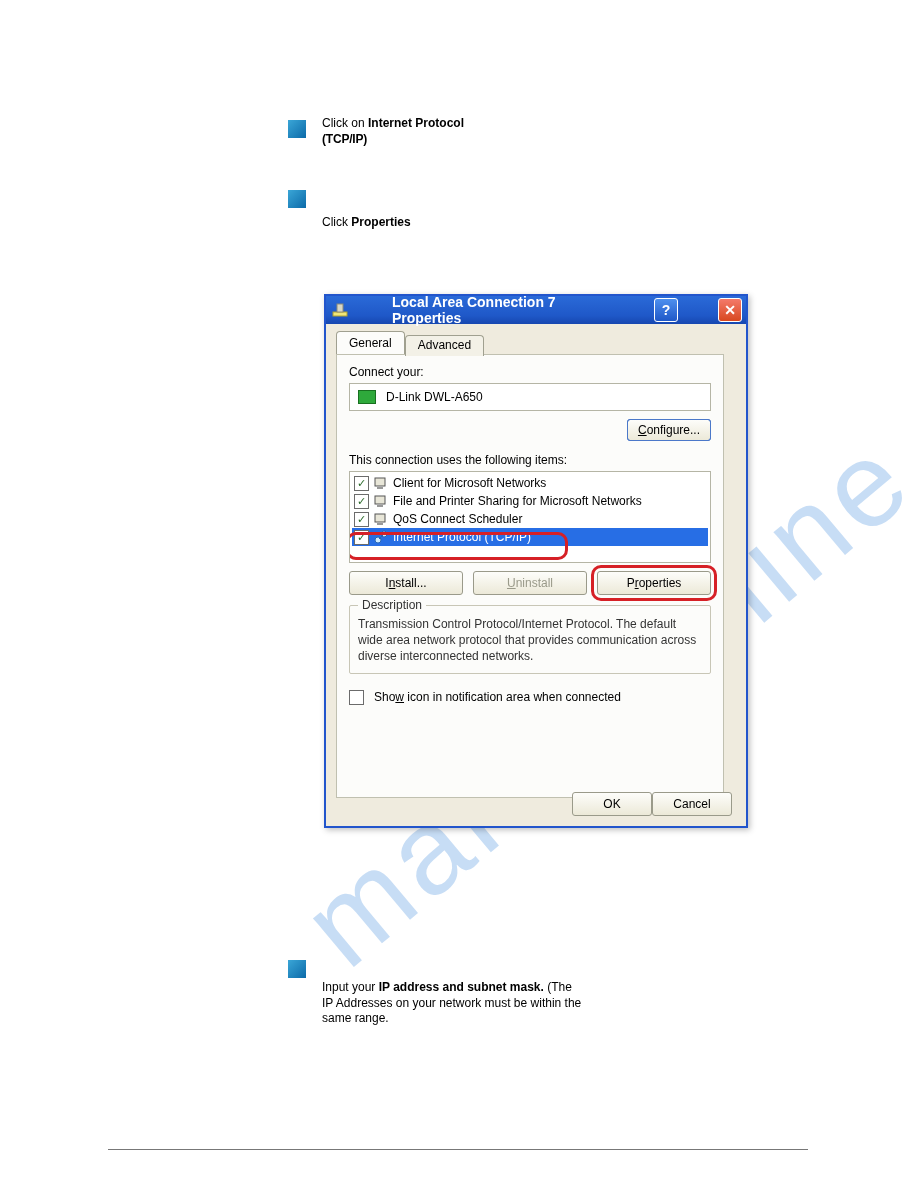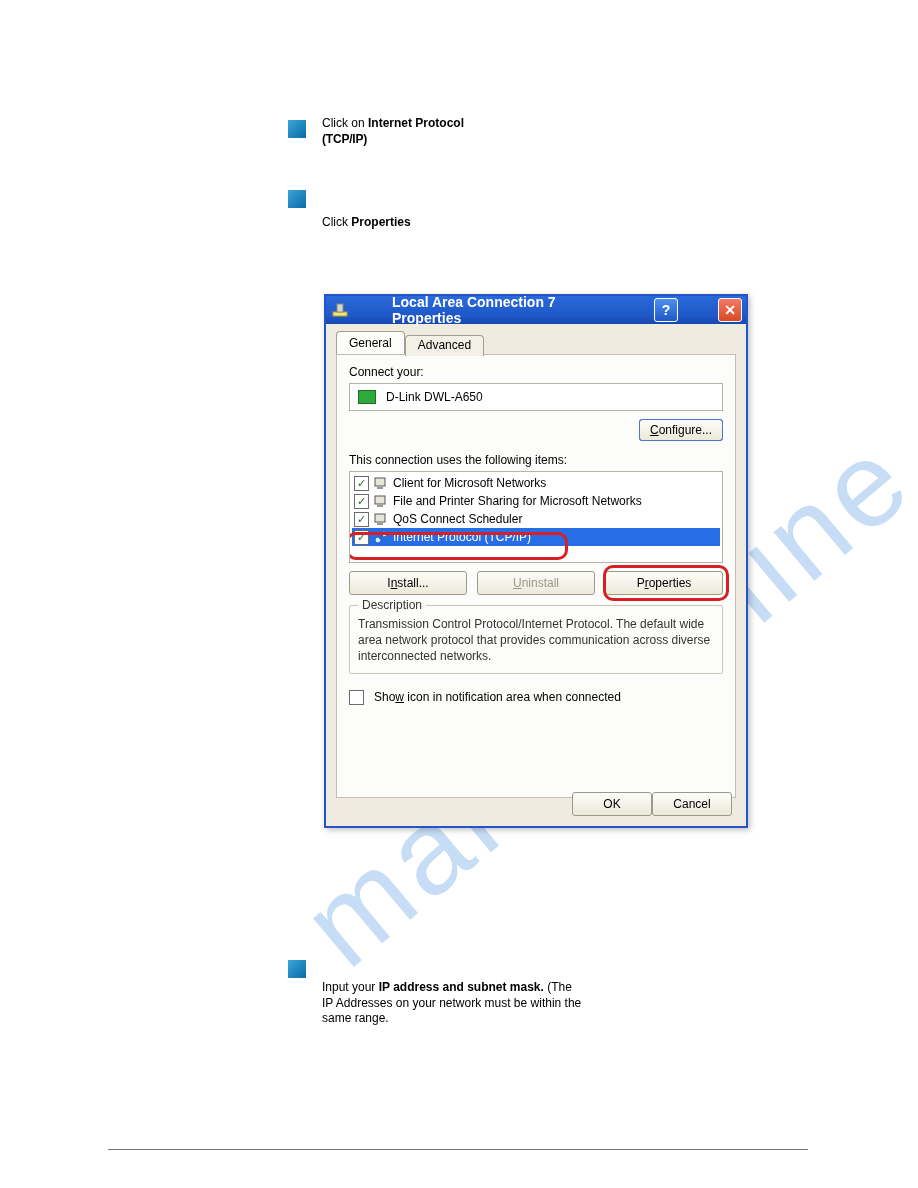--- a/index.html
+++ b/index.html
@@ -57,21 +57,21 @@
     height: 22px;
     display:flex; align-items:center; justify-content:center;
     margin-left: 2px;
     border-radius: 3px;
     border: 1px solid #fff;
     font-family: Tahoma, sans-serif;
   }
   .helpbtn { background: linear-gradient(to bottom,#4e90ee,#1f58c8); color:#fff; font-weight:bold; font-size:14px; }
   .closebtn { background: linear-gradient(to bottom,#f47a6a,#d84820); color:#fff; font-weight:bold; font-size:14px; }
 
-  .dlg-body { position: relative; padding: 6px 10px 10px 10px; font-family: Tahoma, sans-serif; font-size: 12px; color:#000; height: calc(100% - 28px); box-sizing:border-box; }
+  .dlg-body { position: relative; padding: 6px 22px 10px 10px; font-family: Tahoma, sans-serif; font-size: 12px; color:#000; height: calc(100% - 28px); box-sizing:border-box; }
 
   .tabrow { position: relative; height: 24px; }
   .tab {
     display: inline-block;
     background: #fcfcfa;
     border: 1px solid #a0a090;
     border-bottom: none;
     border-top-left-radius: 4px;
     border-top-right-radius: 4px;
     padding: 4px 12px 4px 12px;

